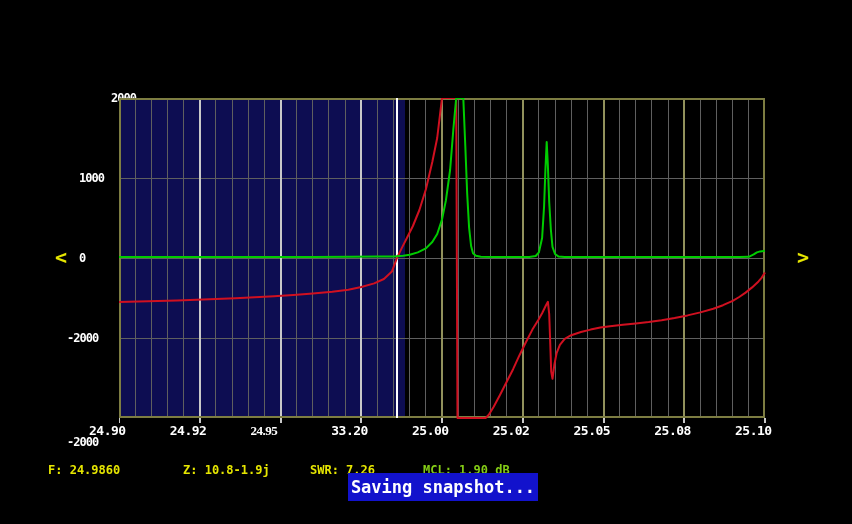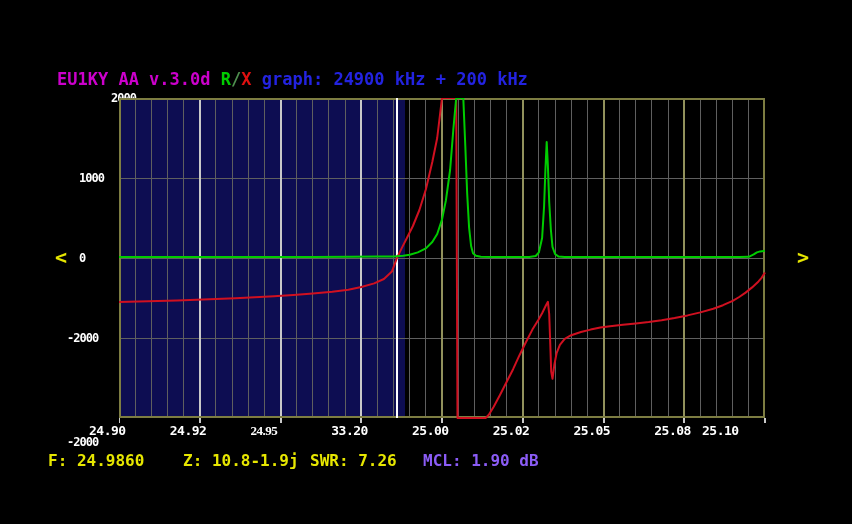--- a/index.html
+++ b/index.html
@@ -8,31 +8,30 @@
     font-family:"DejaVu Sans Mono",monospace;font-weight:bold;
   }
   .title{position:absolute;left:57px;top:69px;font-size:17px;white-space:pre;letter-spacing:0;}
   .ylab{position:absolute;font-size:12px;letter-spacing:-1px;line-height:14px;}
   .xlab{position:absolute;top:424px;width:60px;margin-left:-30px;text-align:left;
         font-size:13px;letter-spacing:-0.5px;line-height:14px;}
   .chart{position:absolute;left:119px;top:98px;width:647px;height:327px;}
   .marker{position:absolute;font-size:20px;line-height:20px;}
   .marker.left{left:55px;top:247px;}
   .marker.right{left:797px;top:247px;}
-  .status span{position:absolute;top:451px;font-size:16px;white-space:pre;}
+  .status span{position:absolute;top:463px;font-size:12px;white-space:pre;}
   .st-f{left:48px;} .st-z{left:183px;} .st-swr{left:310px;} .st-mcl{left:423px;}
   .toast{position:absolute;left:348px;top:473px;width:190px;height:28px;
          text-align:center;line-height:28px;font-size:17px;white-space:pre;}
 </style>
 </head>
 <body>
 
 <div class="screen">
 
-  <div class="title"><span style="color: rgb(204, 0, 204);">EU1KY AA v.3.0d </span><span style="color: rgb(0, 204, 0);">R</span><span style="color: rgb(79, 143, 79);">/</span><span style="color: rgb(224, 16, 16);">X</span><span style="color: rgb(35, 35, 224);"> graph: 24900 kHz + 200 kHz</span></div>
 
   <div id="ylabels">
       <div class="ylab" style="color: rgb(255, 255, 255); top: 91px; left: 79px; margin-left: 32px;">2000</div>
       <div class="ylab" style="color: rgb(255, 255, 255); top: 171px; left: 79px;">1000</div>
       <div class="ylab" style="color: rgb(255, 255, 255); top: 251px; left: 79px;">0</div>
       <div class="ylab" style="color: rgb(255, 255, 255); top: 331px; left: 67px;">-2000</div>
       <div class="ylab" style="color: rgb(255, 255, 255); top: 411px; left: 67px; margin-top: 24px;">-2000</div>
     </div>
 
   <div id="chart" class="chart"><svg width="647" height="327" shape-rendering="crispEdges">
@@ -96,27 +95,28 @@
 
   <div id="xlabels">
       <div class="xlab" style="color: rgb(255, 255, 255); left: 119px;">24.90</div>
       <div class="xlab" style="color: rgb(255, 255, 255); left: 199.75px;">24.92</div>
       <div class="xlab" style="color: rgb(255, 255, 255); left: 280.5px; font-family: Liberation Serif, serif;">24.95</div>
       <div class="xlab" style="color: rgb(255, 255, 255); left: 361.25px;">33.20</div>
       <div class="xlab" style="color: rgb(255, 255, 255); left: 442px;">25.00</div>
       <div class="xlab" style="color: rgb(255, 255, 255); left: 522.75px;">25.02</div>
       <div class="xlab" style="color: rgb(255, 255, 255); left: 603.5px;">25.05</div>
       <div class="xlab" style="color: rgb(255, 255, 255); left: 684.25px;">25.08</div>
-      <div class="xlab" style="color: rgb(255, 255, 255); left: 732px;">25.10</div>
+      <div class="xlab" style="color: rgb(255, 255, 255); left: 765px;">25.10</div>
     </div>
 
   <div class="marker left" style="color: rgb(230, 230, 0);">&lt;</div>
   <div class="marker right" style="color: rgb(230, 230, 0);">&gt;</div>
 
   <div class="status">
     <span class="st-f" style="color: rgb(230, 230, 0);">F: 24.9860</span>
     <span class="st-z" style="color: rgb(230, 230, 0);">Z: 10.8-1.9j</span>
     <span class="st-swr" style="color: rgb(230, 230, 0);">SWR: 7.26</span>
-    <span class="st-mcl" style="color: #8b5cf6;">MCL: 1.90 dB</span>
+    <span class="st-mcl" style="color: #84cc16;">MCL: 1.90 dB</span>
   </div>
 
+  <div class="toast" style="background: rgb(18, 18, 204); color: rgb(255, 255, 255);"><span>Saving snapshot...</span></div>
 
 </div>
 
 </body></html>

